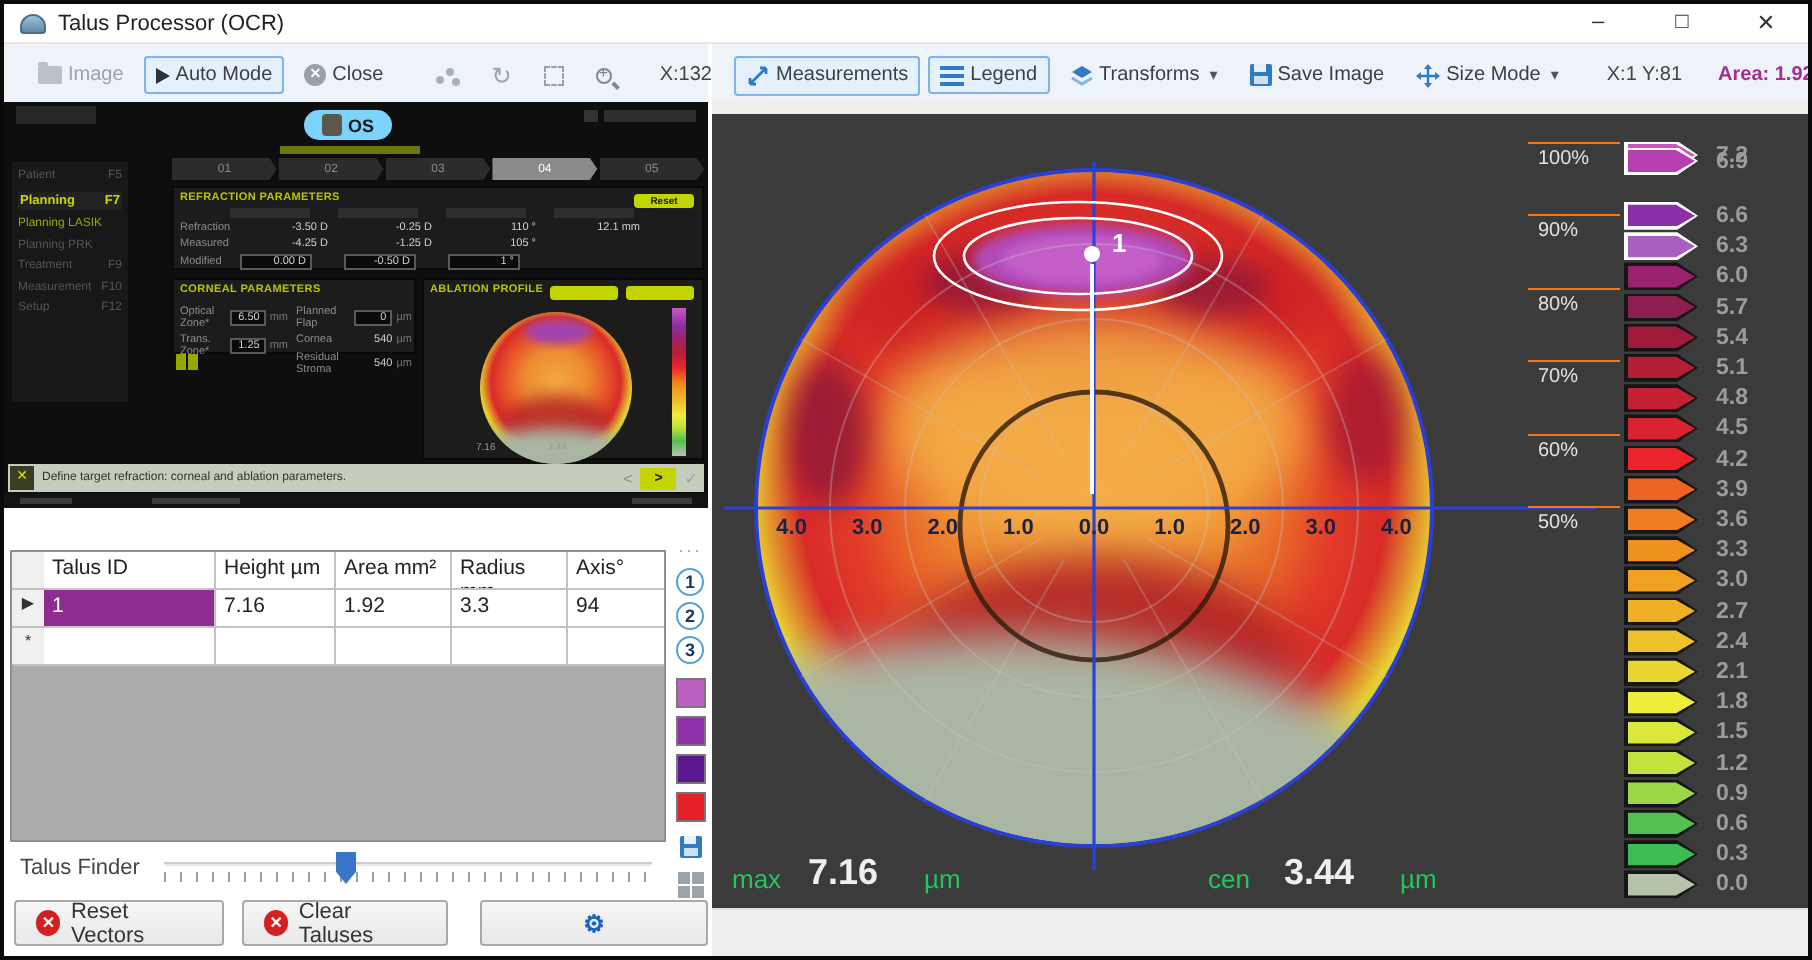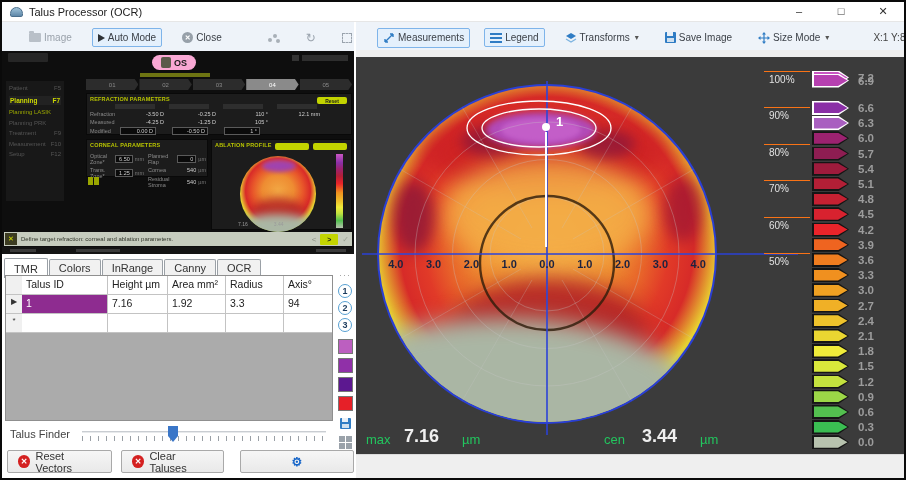--- a/index.html
+++ b/index.html
@@ -8,21 +8,21 @@
     font-family:"Liberation Sans",sans-serif;overflow:hidden;}
   
   .titlebar{position:absolute;left:0;top:0;right:0;height:20px;background:#fff;border-bottom:1px solid #e6e6e6;
     display:flex;align-items:center;padding:0 8px;font-size:11px;color:#222;}
   .app-icon{width:13px;height:10px;border-radius:7px 7px 2px 2px;background:linear-gradient(#9fc3da,#5f87a8);
     border:1px solid #4a6e8c;margin-right:6px;}
   .win-controls{margin-left:auto;display:flex;gap:28px;font-size:11px;color:#333;margin-right:6px;}
   .wc{cursor:default;width:14px;text-align:center;}
   
   .toolbar{position:absolute;left:0;top:0;right:0;height:32px;background:#eef3f9;border-bottom:1px solid #d9dee6;
-    display:flex;align-items:center;gap:14px;padding:0 3px;font-size:10px;color:#3a3f46;white-space:nowrap;}
+    display:flex;align-items:center;gap:4px;padding:0 3px;font-size:10px;color:#3a3f46;white-space:nowrap;}
   .grip{width:3px;height:16px;background:repeating-linear-gradient(#b9c2cc 0 2px,transparent 2px 4px);margin:0 2px;}
   .tbtn{display:flex;align-items:center;gap:3px;padding:3px 5px;border:1px solid transparent;border-radius:2px;}
   .tbtn.toggled{border-color:#7eb4ea;background:#e4f0fc;}
   .tbtn.disabled{color:#9aa2ab;}
   .tsep{width:1px;height:16px;background:#c9d2dc;margin:0 3px;}
   .coords{padding:0 4px;color:#444;}
   .caret{font-size:8px;color:#555;margin-left:2px;}
   
   .ic{display:inline-block;position:relative;}
   .ic-folder{width:12px;height:9px;background:#b9c0c8;border-radius:1px;}
@@ -43,21 +43,21 @@
   .ic-floppy::after{content:"";position:absolute;left:2px;top:6px;width:7px;height:4px;background:#cfe0ef;}
   
   .left-panel{position:absolute;left:0;top:20px;width:352px;bottom:0;background:#fff;}
   .right-panel{position:absolute;left:354px;top:20px;right:0;bottom:0;background:#fff;}
   
   .embedded{position:absolute;left:0;top:29px;width:352px;height:203px;background:#0e0e0e;overflow:hidden;
     font-family:"Liberation Sans",sans-serif;}
   .emb-chrome{position:absolute;left:6px;top:2px;width:40px;height:9px;background:#262626;border-radius:1px;}
   .emb-logo{position:absolute;right:6px;top:4px;width:46px;height:6px;background:#2e2e2e;}
   .emb-logo::before{content:"";position:absolute;left:-10px;top:0;width:7px;height:6px;background:#333;}
-  .os-badge{position:absolute;left:150px;top:4px;width:44px;height:15px;background:#f9a8d4;border-radius:8px;
+  .os-badge{position:absolute;left:150px;top:4px;width:44px;height:15px;background:#7dd3fc;border-radius:8px;
     display:flex;align-items:center;justify-content:center;gap:3px;color:#1a1a1a;font-weight:bold;font-size:9px;}
   .os-eye{width:10px;height:11px;background:#5a5a4a;border-radius:2px;}
   .os-sub{position:absolute;left:138px;top:22px;width:70px;height:4px;background:#6d7412;}
   .emb-side{position:absolute;left:4px;top:30px;width:58px;height:120px;background:#181818;padding:4px 3px;
     display:flex;flex-direction:column;gap:4.5px;}
   .emb-side-item{display:flex;justify-content:space-between;font-size:6px;color:#555;}
   .emb-side-item.active{color:#ccd800;font-size:6.5px;font-weight:bold;background:#222;padding:1px 1px;}
   .emb-side-item.subactive{color:#9aa600;}
   .emb-steps{position:absolute;left:84px;top:28px;width:266px;height:11px;display:flex;gap:1px;}
   .emb-step{flex:1;background:#2c2c2c;color:#8a8a8a;font-size:6px;display:flex;align-items:center;justify-content:center;
@@ -351,27 +351,20 @@
           <span class="msg-ok">✓</span>
         </span>
       </div>
       <div class="emb-status">
         <i style="width:26px;"></i>
           <i style="width:44px;"></i>
           <i style="width:30px;margin-left:auto;"></i>
       </div>
     </div>
 
-    <div class="tabs" id="tabs">
-        <div class="tab active">TMR</div>
-        <div class="tab">Colors</div>
-        <div class="tab">InRange</div>
-        <div class="tab">Canny</div>
-        <div class="tab">OCR</div>
-      </div>
 
     <div class="table-wrap">
       <div id="table-body">
           <div class="trow thead">
             <div class="tsel"></div>
             <div class="tcell c0">Talus ID</div>
             <div class="tcell c1">Height µm</div>
             <div class="tcell c2">Area mm²</div>
             <div class="tcell c3">Radius mm</div>
             <div class="tcell c4">Axis°</div>

